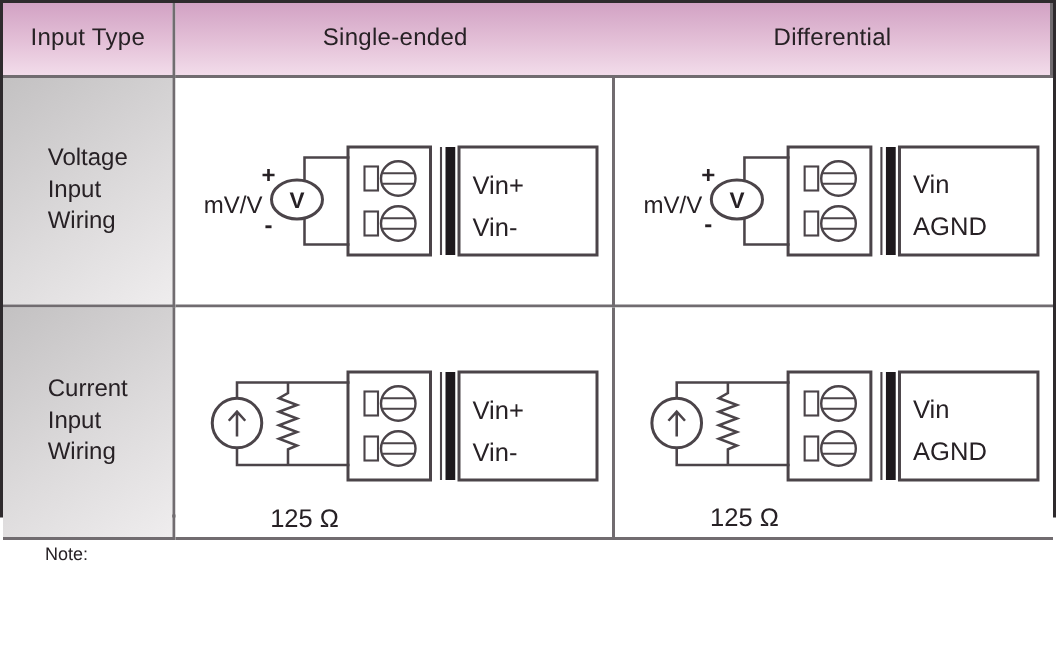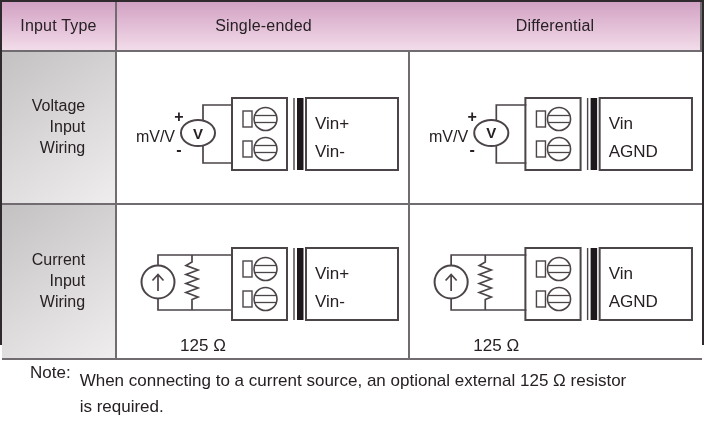--- a/index.html
+++ b/index.html
@@ -22,40 +22,40 @@
   .br { border-right: 2px solid #716c70; }
   .bb { border-bottom: 2px solid #716c70; }
   .hdr {
     background: linear-gradient(180deg, #d2a2c4 0%, #e4c1d8 55%, #f2dcea 100%);
     display: flex; align-items: center; justify-content: center;
     font-size: 16px; letter-spacing: 0.2px;
   }
   .rowlabel {
     background: linear-gradient(145deg, #c3c1c2 0%, #dcdadb 55%, #efedee 100%);
     display: flex; align-items: center; justify-content: center;
-    text-align: right; font-size: 16px; line-height: 1.3;
+    text-align: left; font-size: 16px; line-height: 1.3;
     white-space: pre-line;
   }
   .diagram { background: #ffffff; }
   .diagram svg.diag { position: absolute; inset: 0; width: 100%; height: 100%; }
   svg text {
     font-family: "Liberation Sans", "DejaVu Sans", sans-serif;
     fill: #272125;
   }
   .t-label { font-size: 17px; }
   .t-src   { font-size: 16px; }
   .t-sign  { font-size: 16px; font-weight: bold; }
   .t-sym   { font-size: 15px; font-weight: bold; }
   .t-ohm   { font-size: 17px; }
   .noterow {
     grid-column: 1 / 4;
     background: #ffffff;
     display: flex; align-items: center;
     padding-left: 28px;
-    font-size: 17px; line-height: 1.5;
+    font-size: 12px; line-height: 1.5;
   }
   .noterow .prefix { margin-right: 9px; white-space: nowrap; align-self: flex-start; }
   .noterow .body { max-width: 560px; }
   .defs-holder { position: absolute; width: 0; height: 0; overflow: hidden; }
 </style>
 </head>
 <body>
 
 <svg class="defs-holder" aria-hidden="true">
   <defs>
@@ -148,16 +148,15 @@
     <svg class="diag" viewBox="0 0 291 153" preserveAspectRatio="none">
       <use href="#cdiag"></use>
       <text class="t-ohm" x="86" y="146" text-anchor="middle">125 Ω</text>
       <text class="t-label" x="198" y="74">Vin</text>
       <text class="t-label" x="198" y="102">AGND</text>
     </svg>
   </div>
 
   <div class="cell noterow">
     <span class="prefix">Note:</span>
-    <div class="body">When connecting to a current source, an optional external 125 Ω resistor is required.</div>
   </div>
 
 </div>
 
 </body></html>

